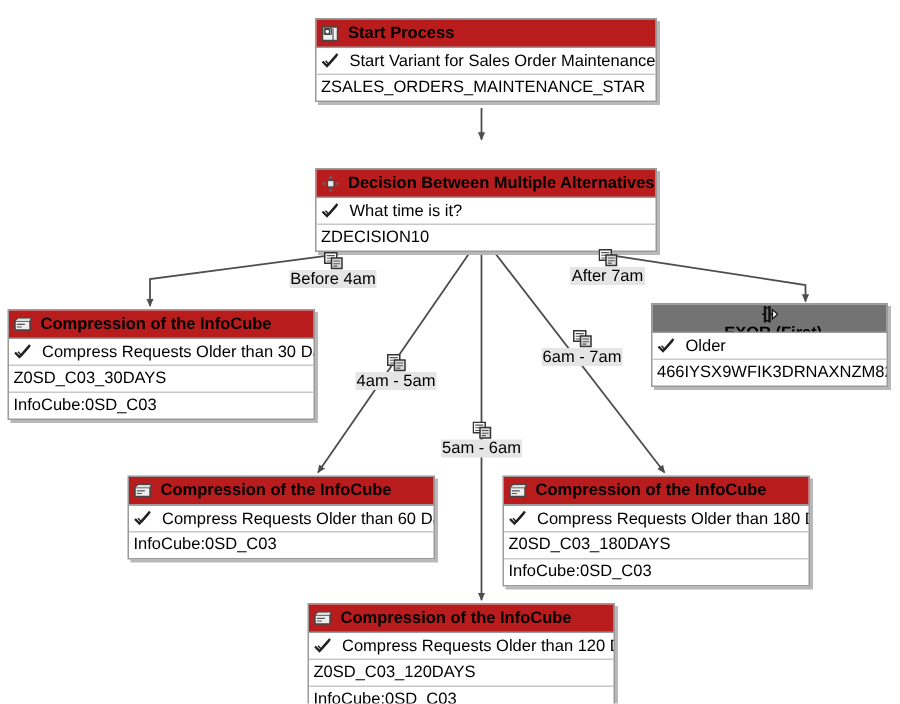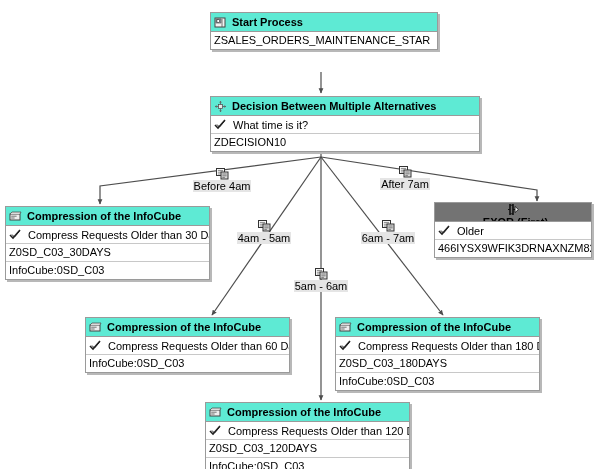--- a/index.html
+++ b/index.html
@@ -19,21 +19,21 @@
   .node{
     position:absolute;
     background:#ffffff;
     border:1px solid #9a9a9a;
     box-shadow:2px 2px 0 0 #b8b8b8;
     box-sizing:border-box;
   }
   .node .hdr{
     display:flex;align-items:center;
     height:18px;
-    background:#5eead4;
+    background:#b91c1c;
     border-bottom:1px solid #9a9a9a;
     padding:0 3px;
     font-weight:bold;
     font-size:11px;
     white-space:nowrap;
     overflow:hidden;
   }
   .node.selected .hdr{
     background:#737373;
     color:#000;
@@ -112,24 +112,33 @@
       <span class="ico">
         <svg width="13" height="13" viewBox="0 0 13 13">
           <rect x="1" y="2" width="10" height="9" fill="#f2f2f2" stroke="#444"></rect>
           <path d="M2 3 h5 v4 h-5 z" fill="#9aa7b5" stroke="#444" stroke-width=".6"></path>
           <circle cx="4.2" cy="5" r="1.6" fill="#fff" stroke="#333" stroke-width=".7"></circle>
           <path d="M8 3 v8" stroke="#555" stroke-width=".8"></path>
         </svg>
       </span>
       <span class="ttl">Start Process</span>
     </div>
+    <div class="row">
+      <span class="ico">
+        <svg width="13" height="13" viewBox="0 0 13 13">
+          <path d="M1 7 L4 10 L11 2" fill="none" stroke="#222" stroke-width="1.6"></path>
+          <path d="M3 6.5 L5.4 9 L10.4 3.4" fill="none" stroke="#222" stroke-width="1"></path>
+        </svg>
+      </span>
+      <span class="ttl">Start Variant for Sales Order Maintenance</span>
+    </div>
     <div class="plain last">ZSALES_ORDERS_MAINTENANCE_STAR</div>
   </div>
 
-  <div class="node" style="left:210px;top:96px;width:270px;">
+  <div class="node" style="left:210px;top:112px;width:228px;">
     <div class="hdr">
       <span class="ico">
         <svg width="13" height="13" viewBox="0 0 13 13">
           <path d="M6.5 1 v11 M1 6.5 h11" stroke="#555" stroke-width=".8"></path>
           <path d="M6.5 1 L5 2.6 L8 2.6 z" fill="#666"></path>
           <path d="M6.5 12 L5 10.4 L8 10.4 z" fill="#666"></path>
           <path d="M1 6.5 L2.6 5 L2.6 8 z" fill="#666"></path>
           <path d="M12 6.5 L10.4 5 L10.4 8 z" fill="#666"></path>
           <rect x="4.4" y="4.4" width="4.2" height="4.2" fill="#e8e8e8" stroke="#444" stroke-width=".7"></rect>
         </svg>
@@ -288,21 +297,21 @@
       <svg width="13" height="12" viewBox="0 0 13 12">
         <rect x="0.5" y="0.5" width="8" height="7" fill="#fff" stroke="#333"></rect>
         <path d="M1.8 2.4 h5.4 M1.8 4.2 h5.4 M1.8 6 h3" stroke="#555" stroke-width=".7"></path>
         <rect x="5" y="4" width="7" height="7" fill="#dcdcdc" stroke="#333"></rect>
         <path d="M6.3 6 h4.4 M6.3 7.8 h4.4 M6.3 9.4 h2.6" stroke="#555" stroke-width=".7"></path>
       </svg>
     </span>
     <span class="txt">After 7am</span>
   </div>
 
-  <div class="elabel" style="left:228px;top:220px;width:72px;">
+  <div class="elabel" style="left:228px;top:236px;width:72px;">
     <span class="ico">
       <svg width="13" height="12" viewBox="0 0 13 12">
         <rect x="0.5" y="0.5" width="8" height="7" fill="#fff" stroke="#333"></rect>
         <path d="M1.8 2.4 h5.4 M1.8 4.2 h5.4 M1.8 6 h3" stroke="#555" stroke-width=".7"></path>
         <rect x="5" y="4" width="7" height="7" fill="#dcdcdc" stroke="#333"></rect>
         <path d="M6.3 6 h4.4 M6.3 7.8 h4.4 M6.3 9.4 h2.6" stroke="#555" stroke-width=".7"></path>
       </svg>
     </span>
     <span class="txt">4am - 5am</span>
   </div>
@@ -312,21 +321,21 @@
       <svg width="13" height="12" viewBox="0 0 13 12">
         <rect x="0.5" y="0.5" width="8" height="7" fill="#fff" stroke="#333"></rect>
         <path d="M1.8 2.4 h5.4 M1.8 4.2 h5.4 M1.8 6 h3" stroke="#555" stroke-width=".7"></path>
         <rect x="5" y="4" width="7" height="7" fill="#dcdcdc" stroke="#333"></rect>
         <path d="M6.3 6 h4.4 M6.3 7.8 h4.4 M6.3 9.4 h2.6" stroke="#555" stroke-width=".7"></path>
       </svg>
     </span>
     <span class="txt">6am - 7am</span>
   </div>
 
-  <div class="elabel" style="left:285px;top:268px;width:72px;justify-content:center;">
+  <div class="elabel" style="left:285px;top:281px;width:72px;justify-content:center;">
     <span class="ico">
       <svg width="13" height="12" viewBox="0 0 13 12">
         <rect x="0.5" y="0.5" width="8" height="7" fill="#fff" stroke="#333"></rect>
         <path d="M1.8 2.4 h5.4 M1.8 4.2 h5.4 M1.8 6 h3" stroke="#555" stroke-width=".7"></path>
         <rect x="5" y="4" width="7" height="7" fill="#dcdcdc" stroke="#333"></rect>
         <path d="M6.3 6 h4.4 M6.3 7.8 h4.4 M6.3 9.4 h2.6" stroke="#555" stroke-width=".7"></path>
       </svg>
     </span>
     <span class="txt">5am - 6am</span>
   </div>

